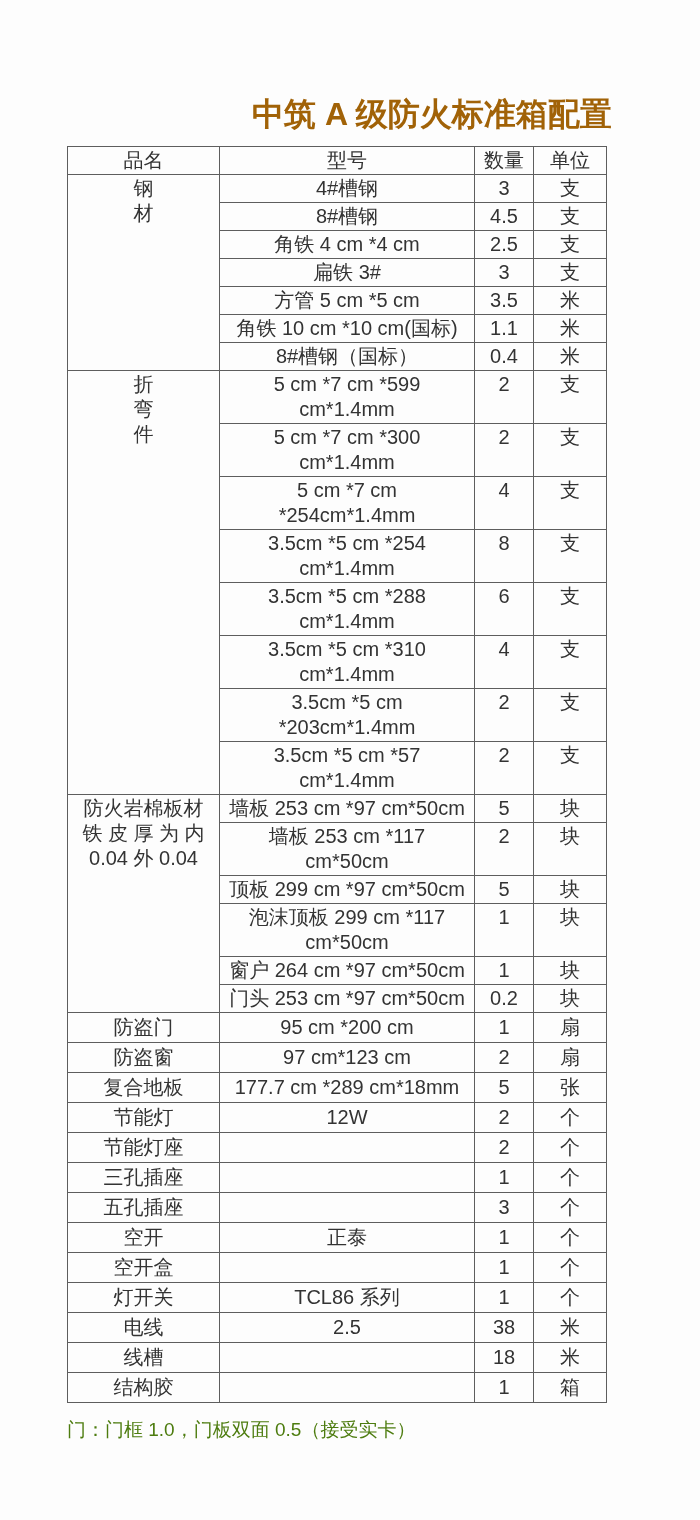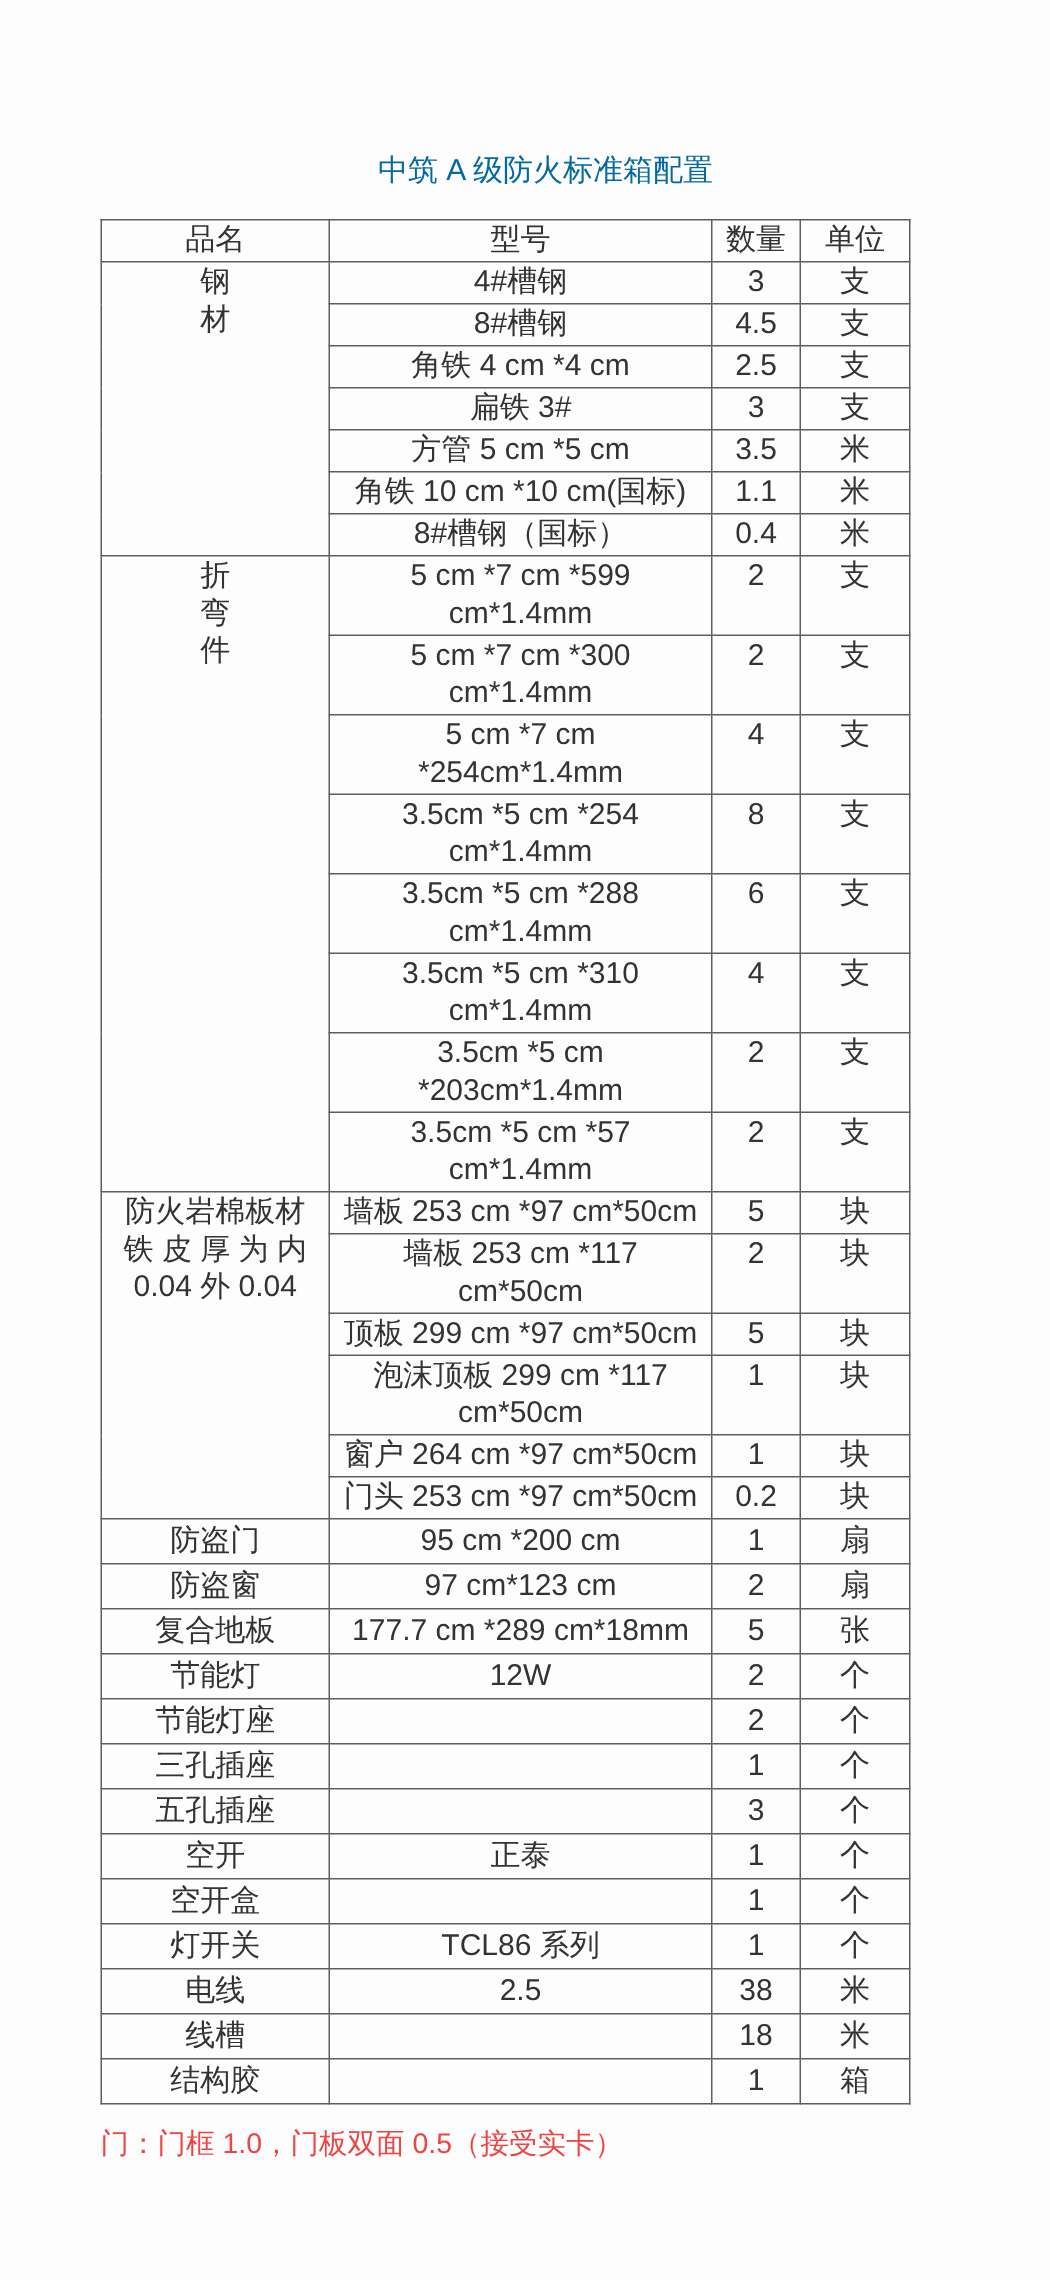--- a/index.html
+++ b/index.html
@@ -5,21 +5,21 @@
   html,body{margin:0;padding:0;}
   body{
     width:700px;height:1520px;background:#fdfdfd;
     font-family:"Liberation Sans","DejaVu Sans",sans-serif;
     color:#333;
     -webkit-font-smoothing:antialiased;
   }
   .page{position:relative;width:700px;height:1520px;overflow:hidden;}
   .title{
     margin:97px 0 14px 252px;
-    font-size:20px;font-weight:400;color:#0369a1;
+    font-size:32px;font-weight:700;color:#a16207;
     white-space:nowrap;line-height:35px;
   }
   table.cfg{
     border-collapse:collapse;table-layout:fixed;
     margin-left:67px;
     border-radius:31px;
   }
   table.cfg col.c-name{width:152px;}
   table.cfg col.c-model{width:255px;}
   table.cfg col.c-qty{width:59px;}
@@ -34,21 +34,21 @@
     color:#333;
     overflow:hidden;
   }
   td.model, td.group-cell{white-space:pre-line;}
   tr.item td{padding-top:2px;padding-bottom:2px;text-align:center;}
   td.g1{padding-top:54px;}
   td.g2{padding-top:50px;}
   td.g3{padding-top:24px;text-align:left;padding-left:7px;padding-right:2px;}
   .notes{
     margin:12px 0 0 67px;
-    font-size:19px;line-height:30px;color:#ef4444;
+    font-size:19px;line-height:30px;color:#4d7c0f;
   }
 </style>
 </head>
 <body>
 
 <div class="page">
 
   <div class="title">中筑 A 级防火标准箱配置</div>
 
   <table class="cfg">

